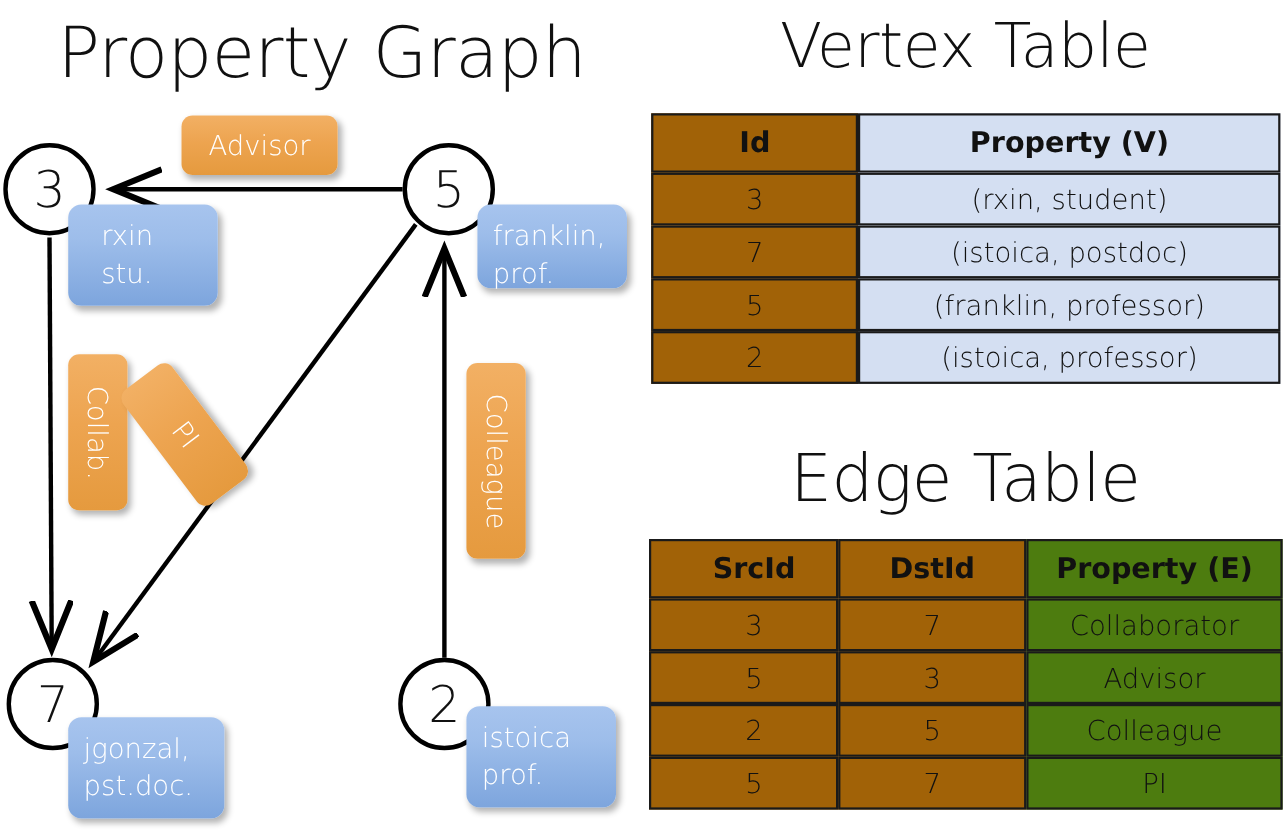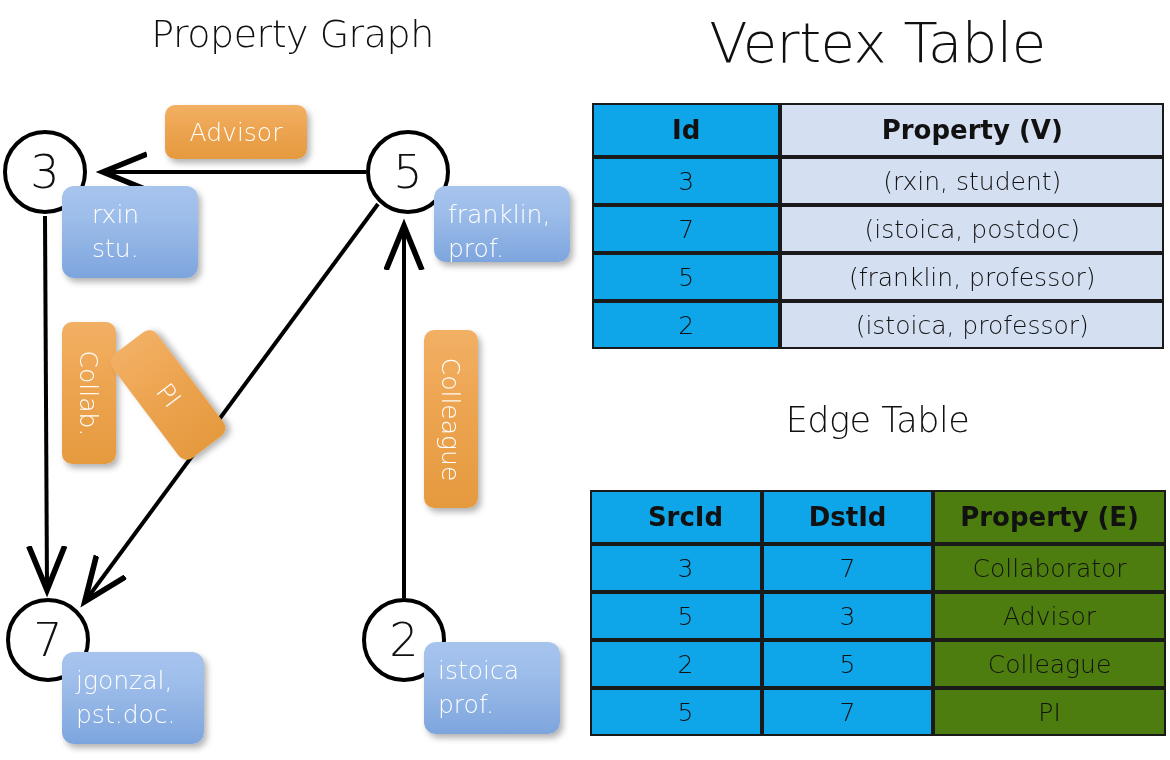--- a/index.html
+++ b/index.html
@@ -18,23 +18,23 @@
 
   
   .slide-title {
     position: absolute;
     font-family: "DejaVu Sans", sans-serif;
     font-weight: 300;
     color: #101010;
     white-space: nowrap;
     letter-spacing: -0.5px;
   }
-  #title-property-graph { left: 0;   top: 12px;  width: 585px; text-align: center; font-size: 38px; }
+  #title-property-graph { left: 0;   top: 12px;  width: 585px; text-align: center; font-size: 64px; }
   #title-vertex-table   { left: 585px; top: 10px;  width: 585px; text-align: center; font-size: 56px; }
-  #title-edge-table     { left: 585px; top: 400px; width: 585px; text-align: center; font-size: 35px; }
+  #title-edge-table     { left: 585px; top: 400px; width: 585px; text-align: center; font-size: 60px; }
 
   
   #graph-panel {
     position: absolute;
     left: 0; top: 0;
     width: 585px; height: 760px;
   }
   #graph-edges {
     position: absolute;
     left: 0; top: 0;
@@ -128,21 +128,21 @@
   }
   .data-table td, .data-table th {
     border: 2px solid #1a1a1a;
     text-align: center;
     font-weight: 300;
     font-size: 25px;
     color: #111;
     padding: 0;
     height: 44px;
     vertical-align: middle;
-    background: #0ea5e9;
+    background: #a16207;
   }
   .data-table th {
     font-weight: 700;
     font-size: 26px;
     height: 50px;
   }
 
   #vertex-table { left: 592px; top: 103px; width: 572px; }
   #vertex-table .col-id   { width: 186px; }
   #vertex-table .col-prop { width: 382px; background: #d4dff2; }

